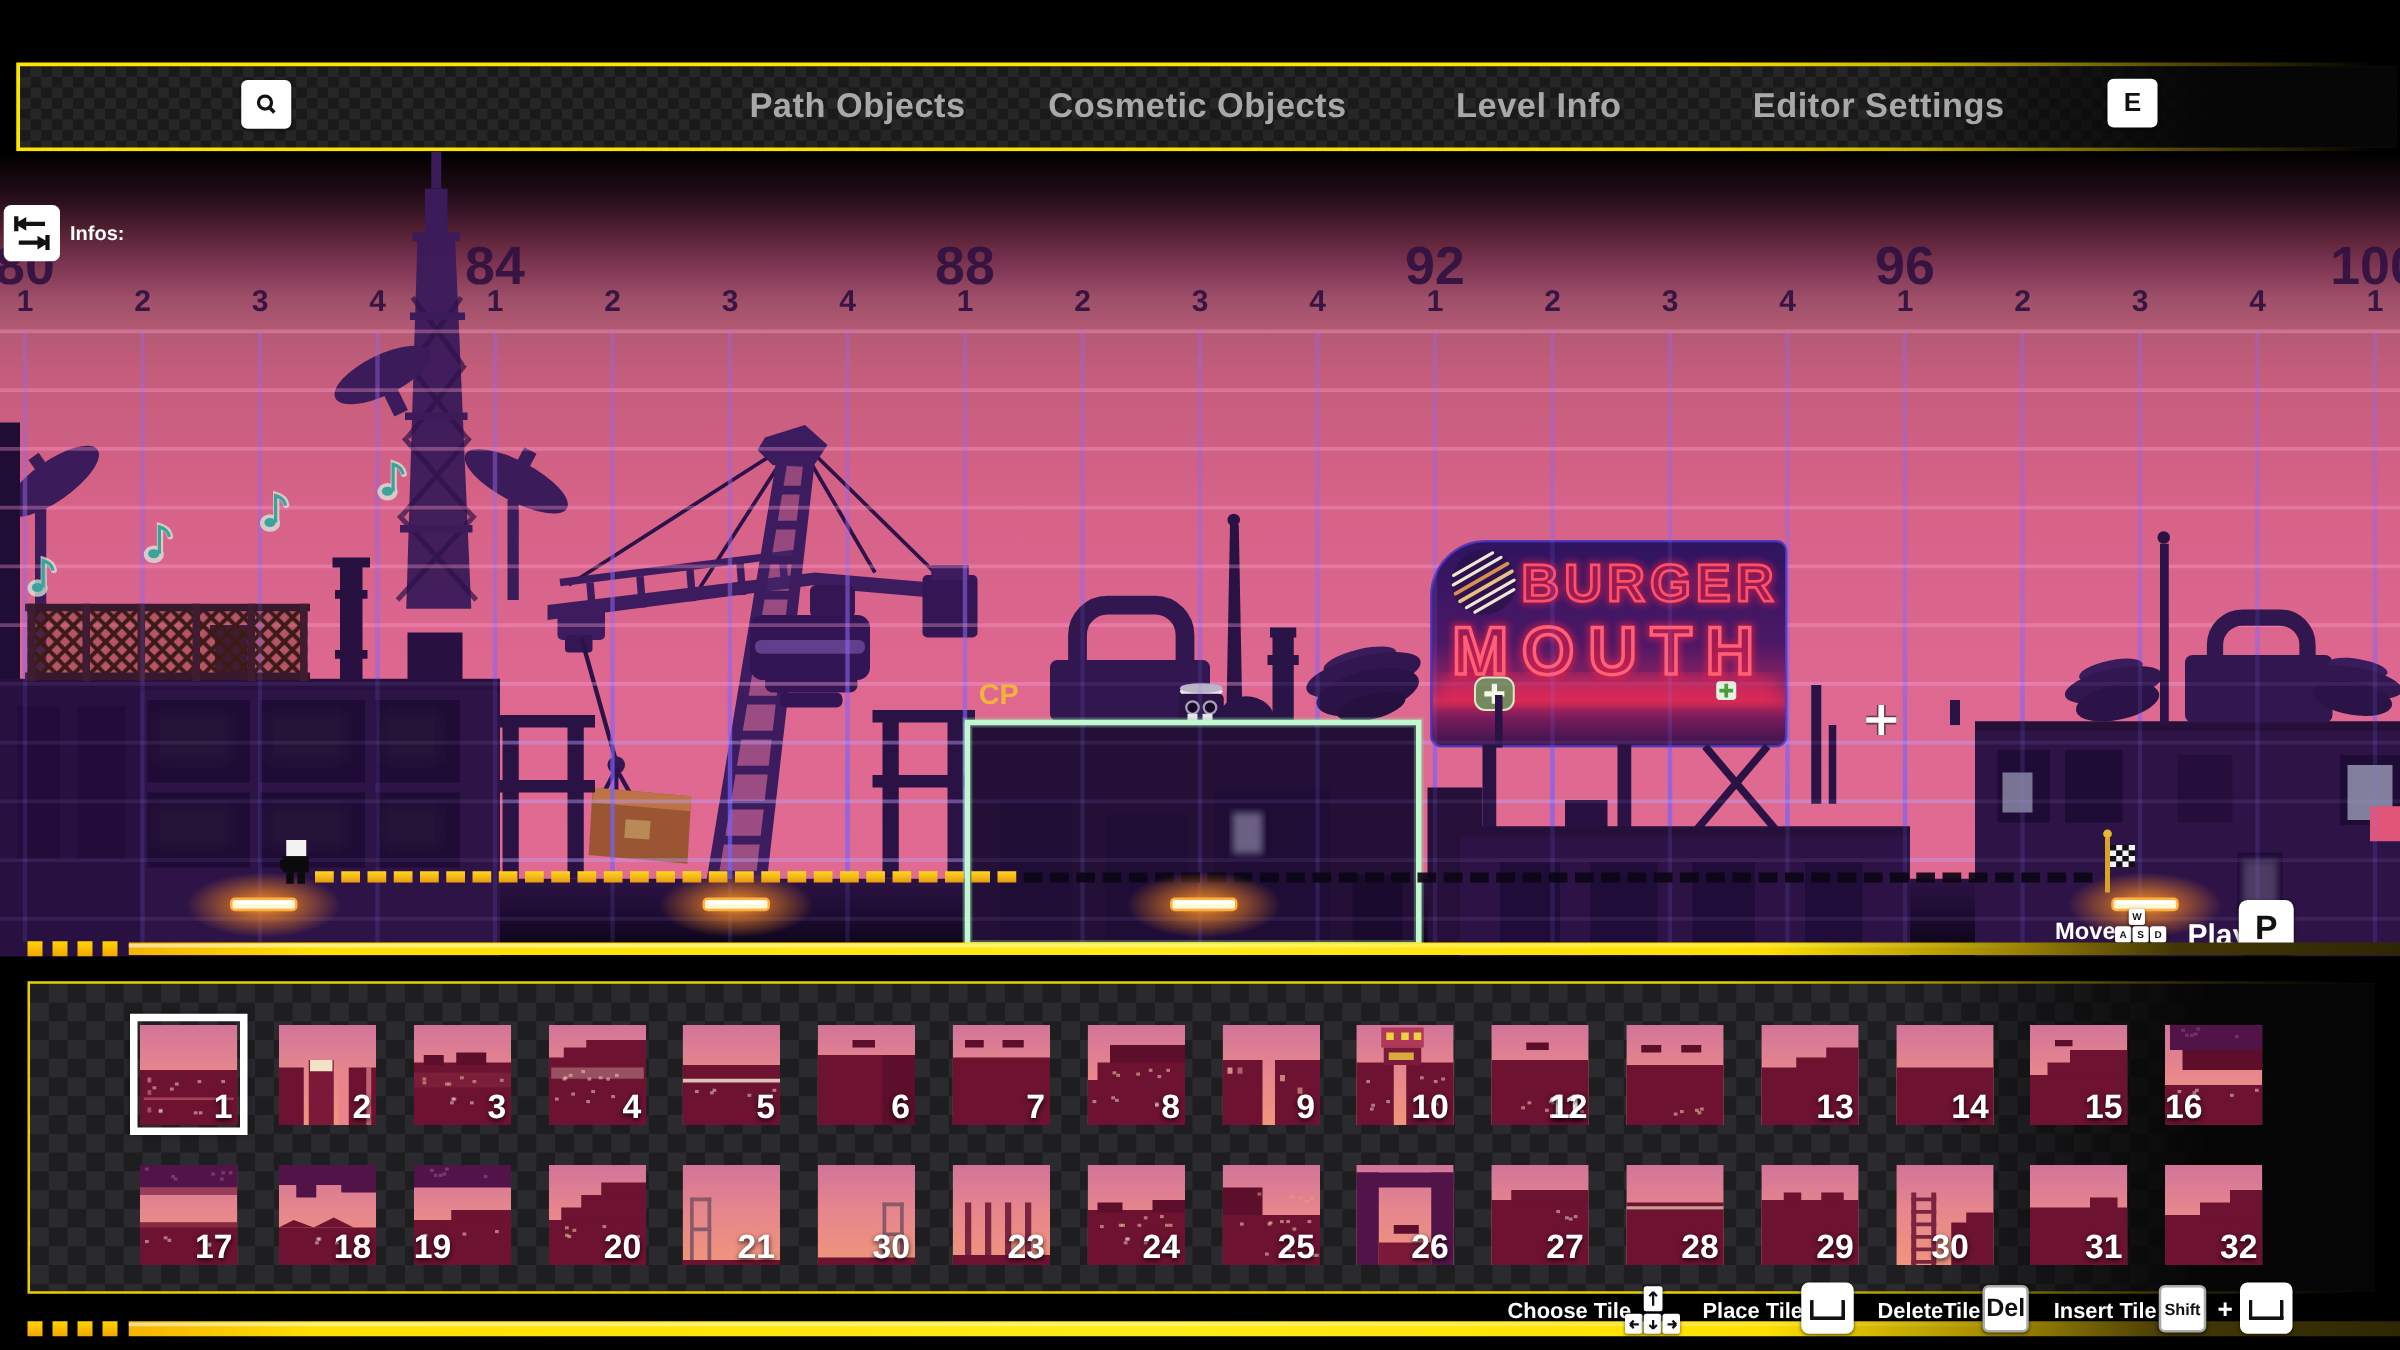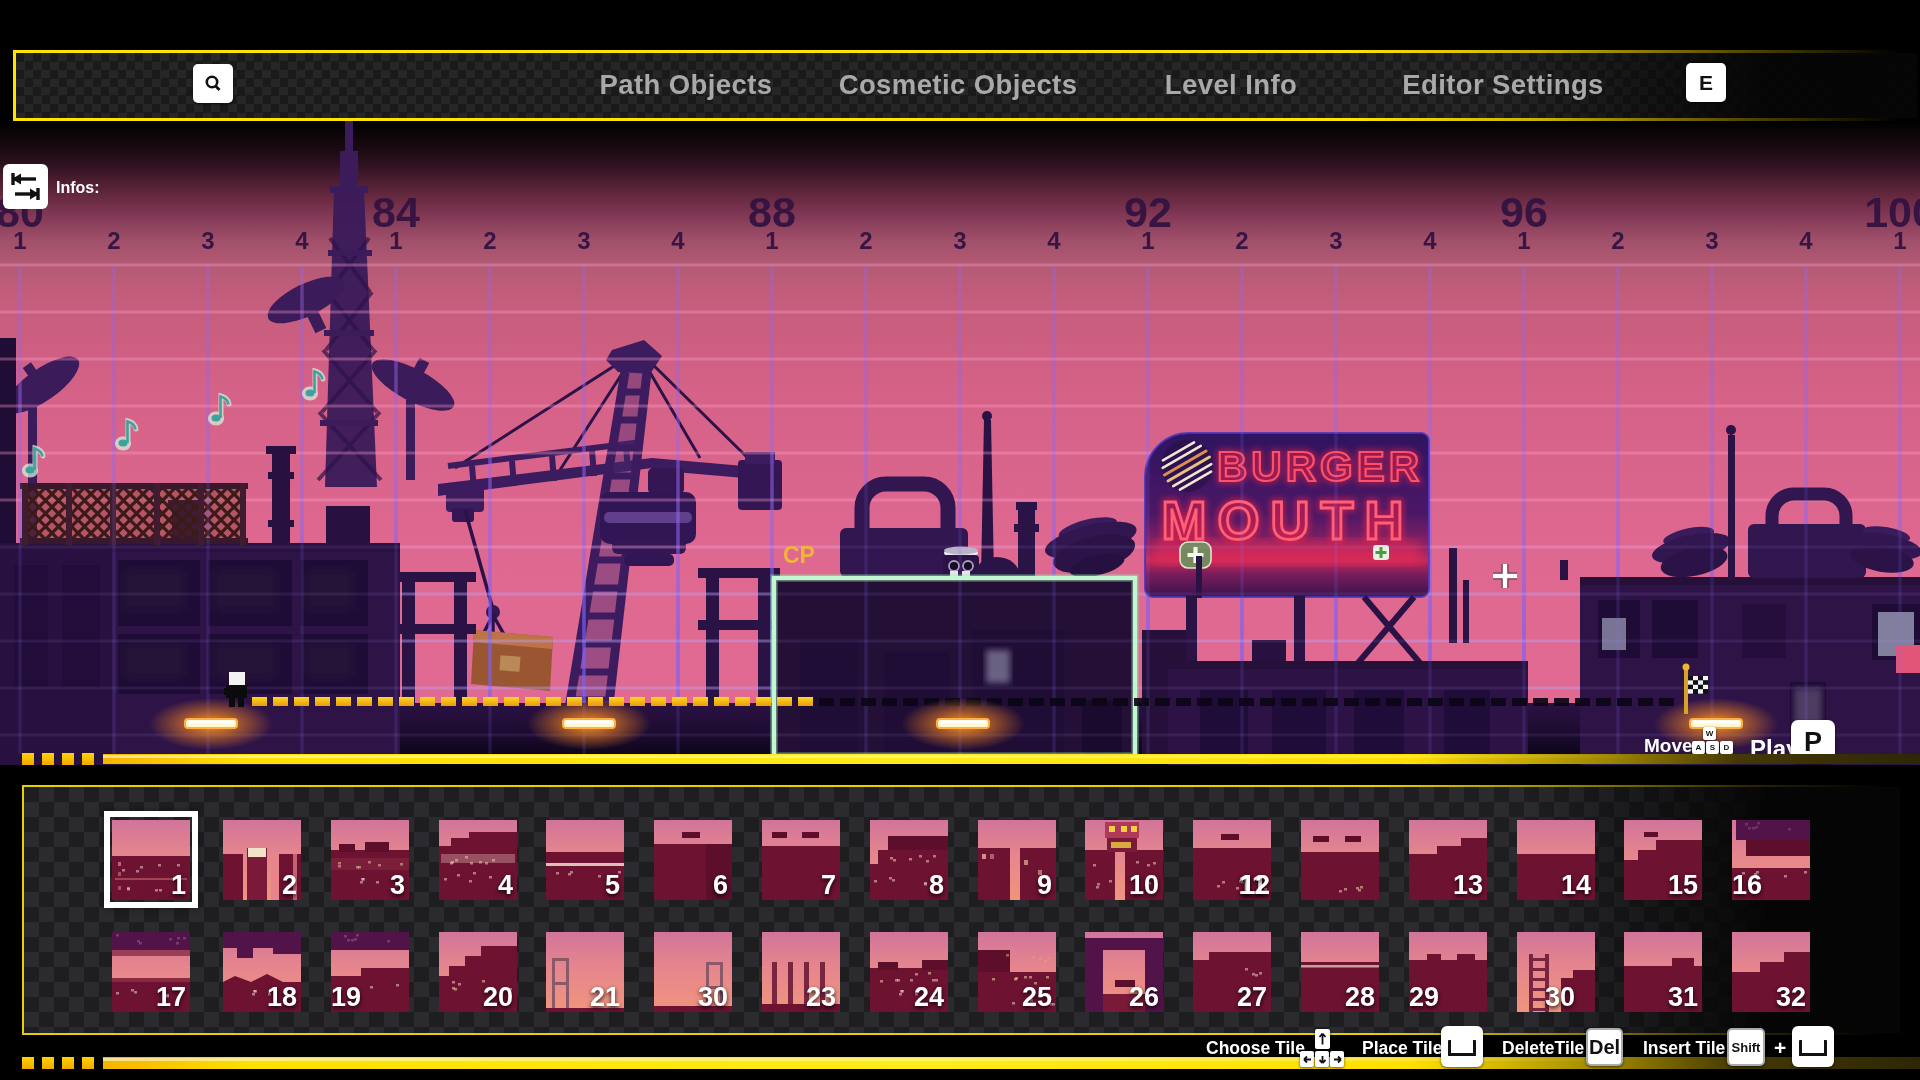--- a/index.html
+++ b/index.html
@@ -931,21 +931,21 @@
           <rect x="0" y="30" width="78" height="50" fill="#6d1231"></rect>
           <rect x="0" y="33" width="78" height="2.5" fill="#d8b8a8" fill-opacity="0.85"></rect>
         </svg></div>
       <div class="tnum" style="left:1277px;top:197px;width:74px;text-align:right">28</div>
       <div class="tile" style="left:1385px;top:145px"><svg width="78" height="80" viewBox="0 0 78 80">
           <rect width="78" height="80" fill="url(#tsky)"></rect>
           <rect x="0" y="28" width="78" height="52" fill="#6d1231"></rect>
           <rect x="18" y="22" width="14" height="8" fill="#6d1231"></rect>
           <rect x="48" y="22" width="18" height="8" fill="#6d1231"></rect>
         </svg></div>
-      <div class="tnum" style="left:1385px;top:197px;width:74px;text-align:left">29</div>
+      <div class="tnum" style="left:1385px;top:197px;width:74px;text-align:right">29</div>
       <div class="tile" style="left:1493px;top:145px"><svg width="78" height="80" viewBox="0 0 78 80">
           <rect width="78" height="80" fill="url(#tsky)"></rect>
           <rect x="12" y="22" width="4" height="58" fill="#7a2540"></rect>
           <rect x="28" y="22" width="4" height="58" fill="#7a2540"></rect>
           <rect x="12" y="26" width="20" height="3" fill="#7a2540"></rect>
           <rect x="12" y="36" width="20" height="3" fill="#7a2540"></rect>
           <rect x="12" y="46" width="20" height="3" fill="#7a2540"></rect>
           <rect x="12" y="56" width="20" height="3" fill="#7a2540"></rect>
           <rect x="12" y="66" width="20" height="3" fill="#7a2540"></rect>
           <rect x="12" y="76" width="20" height="3" fill="#7a2540"></rect>

